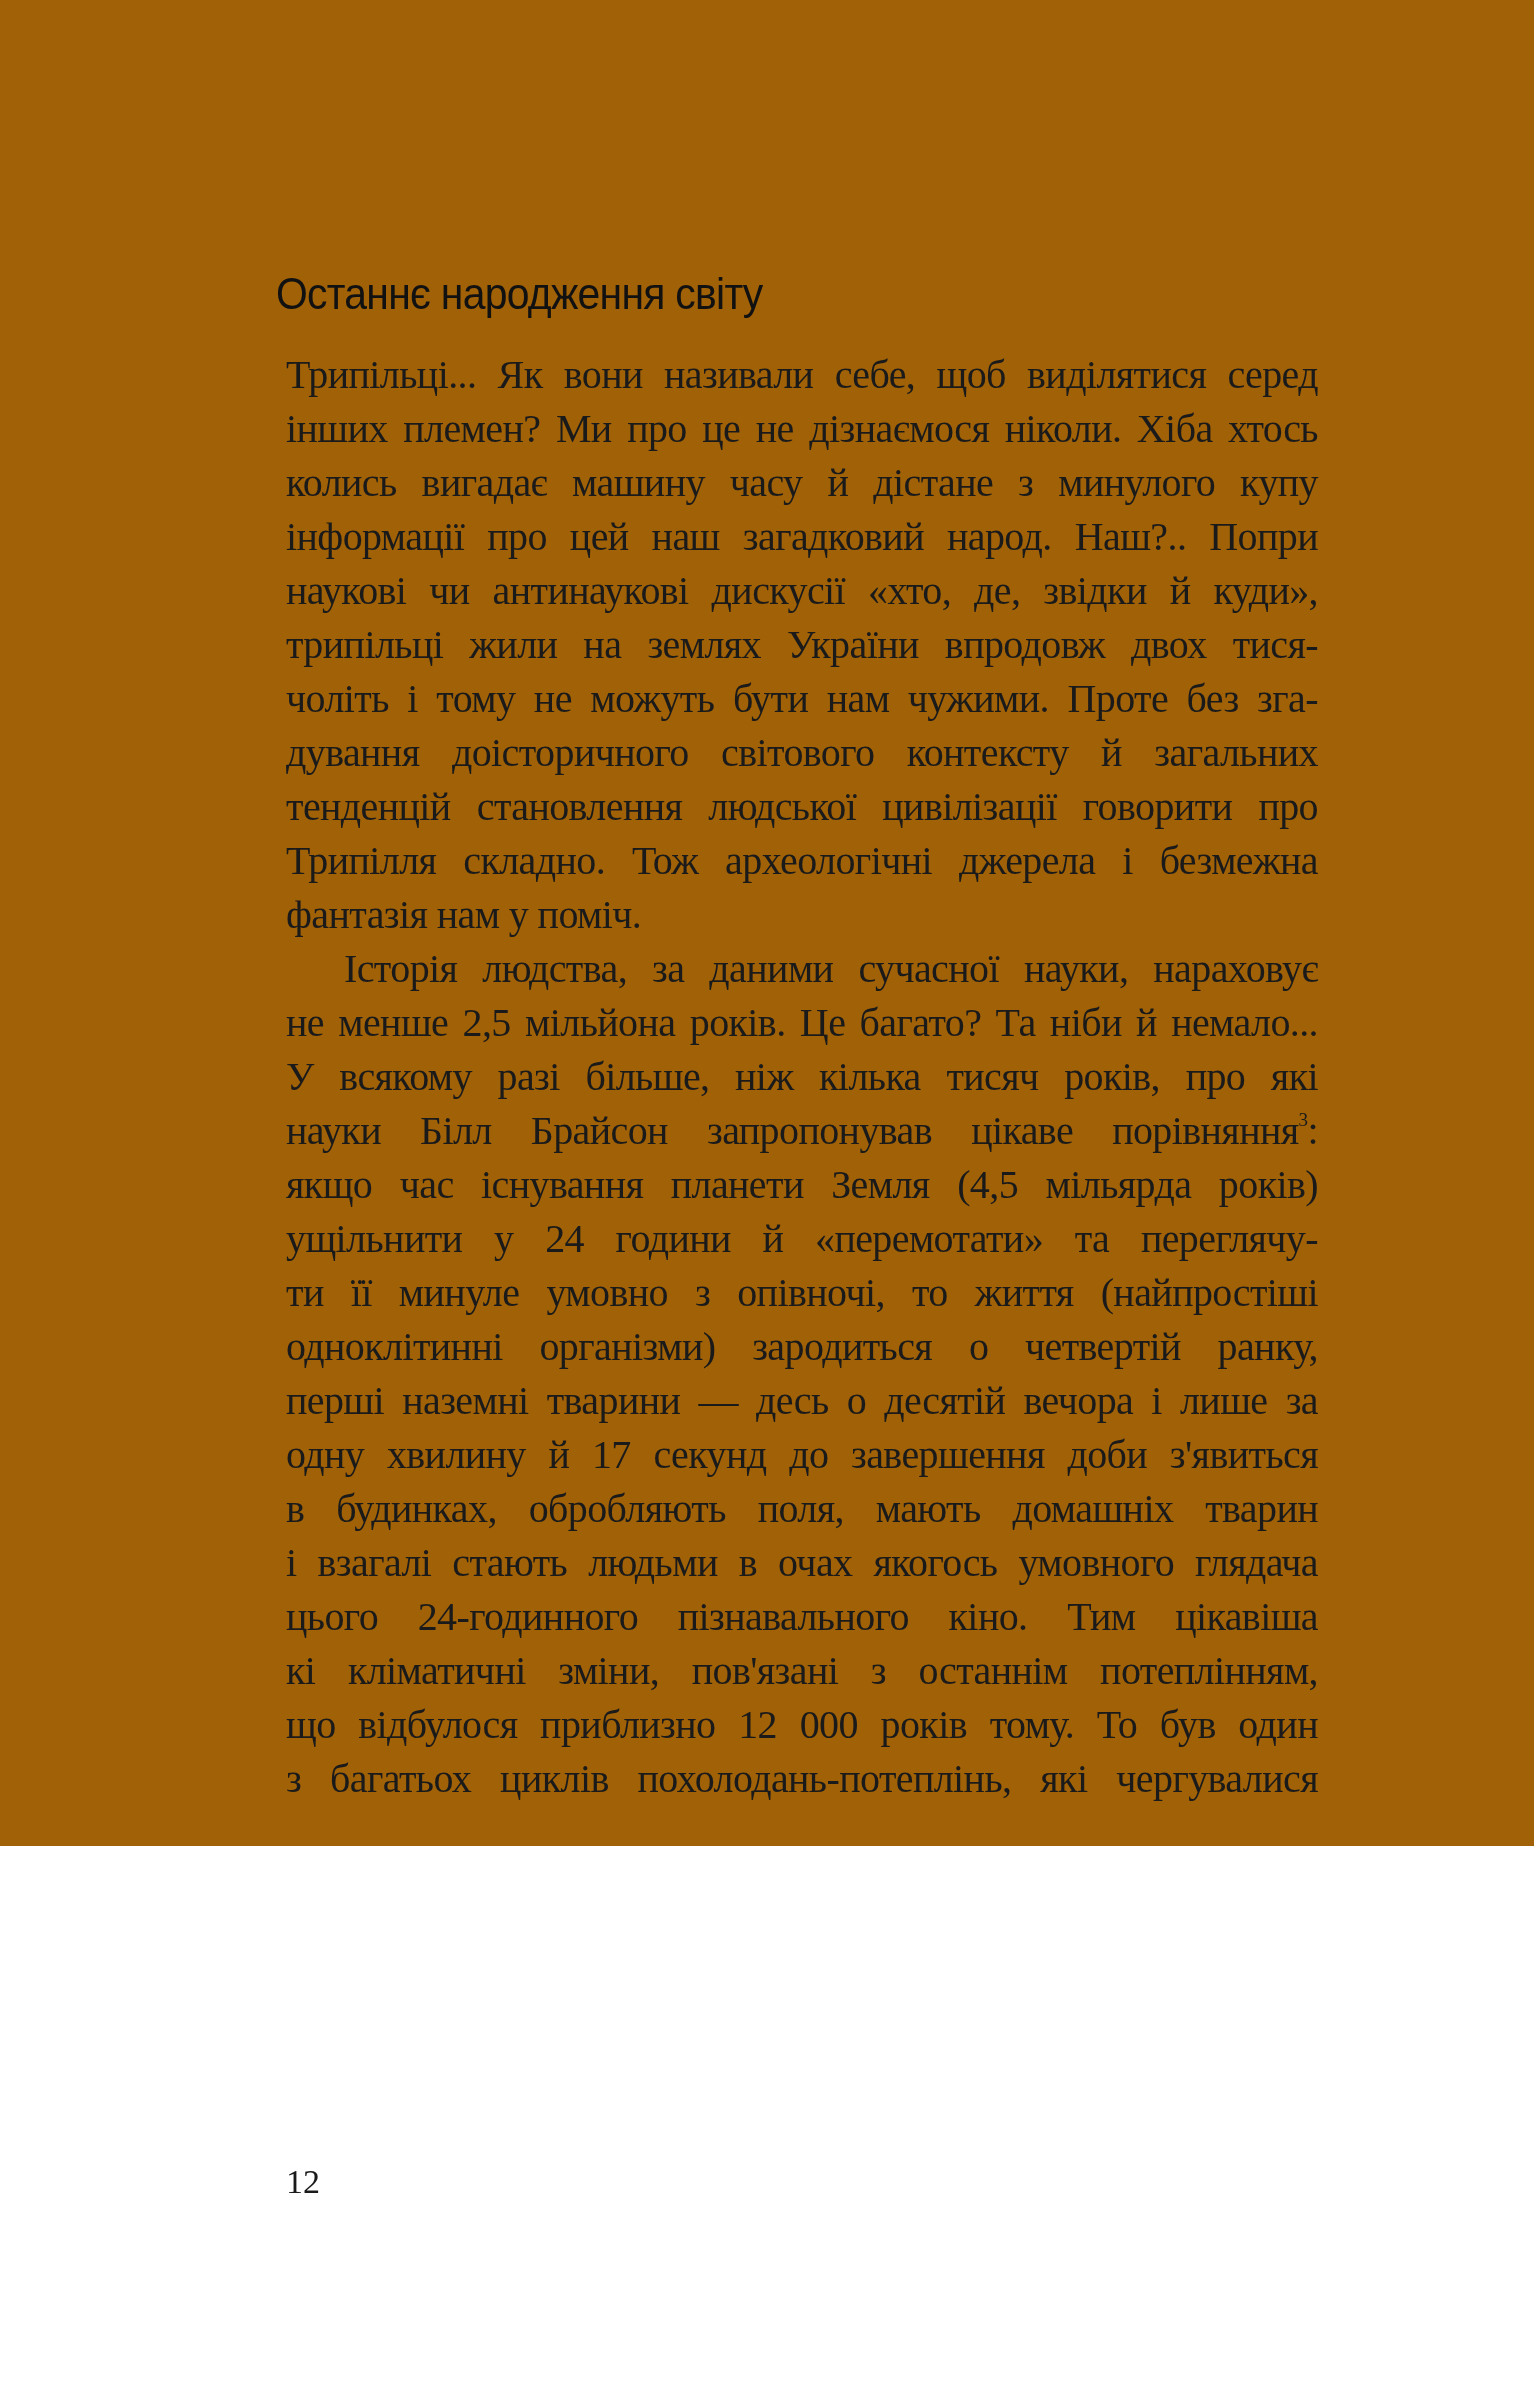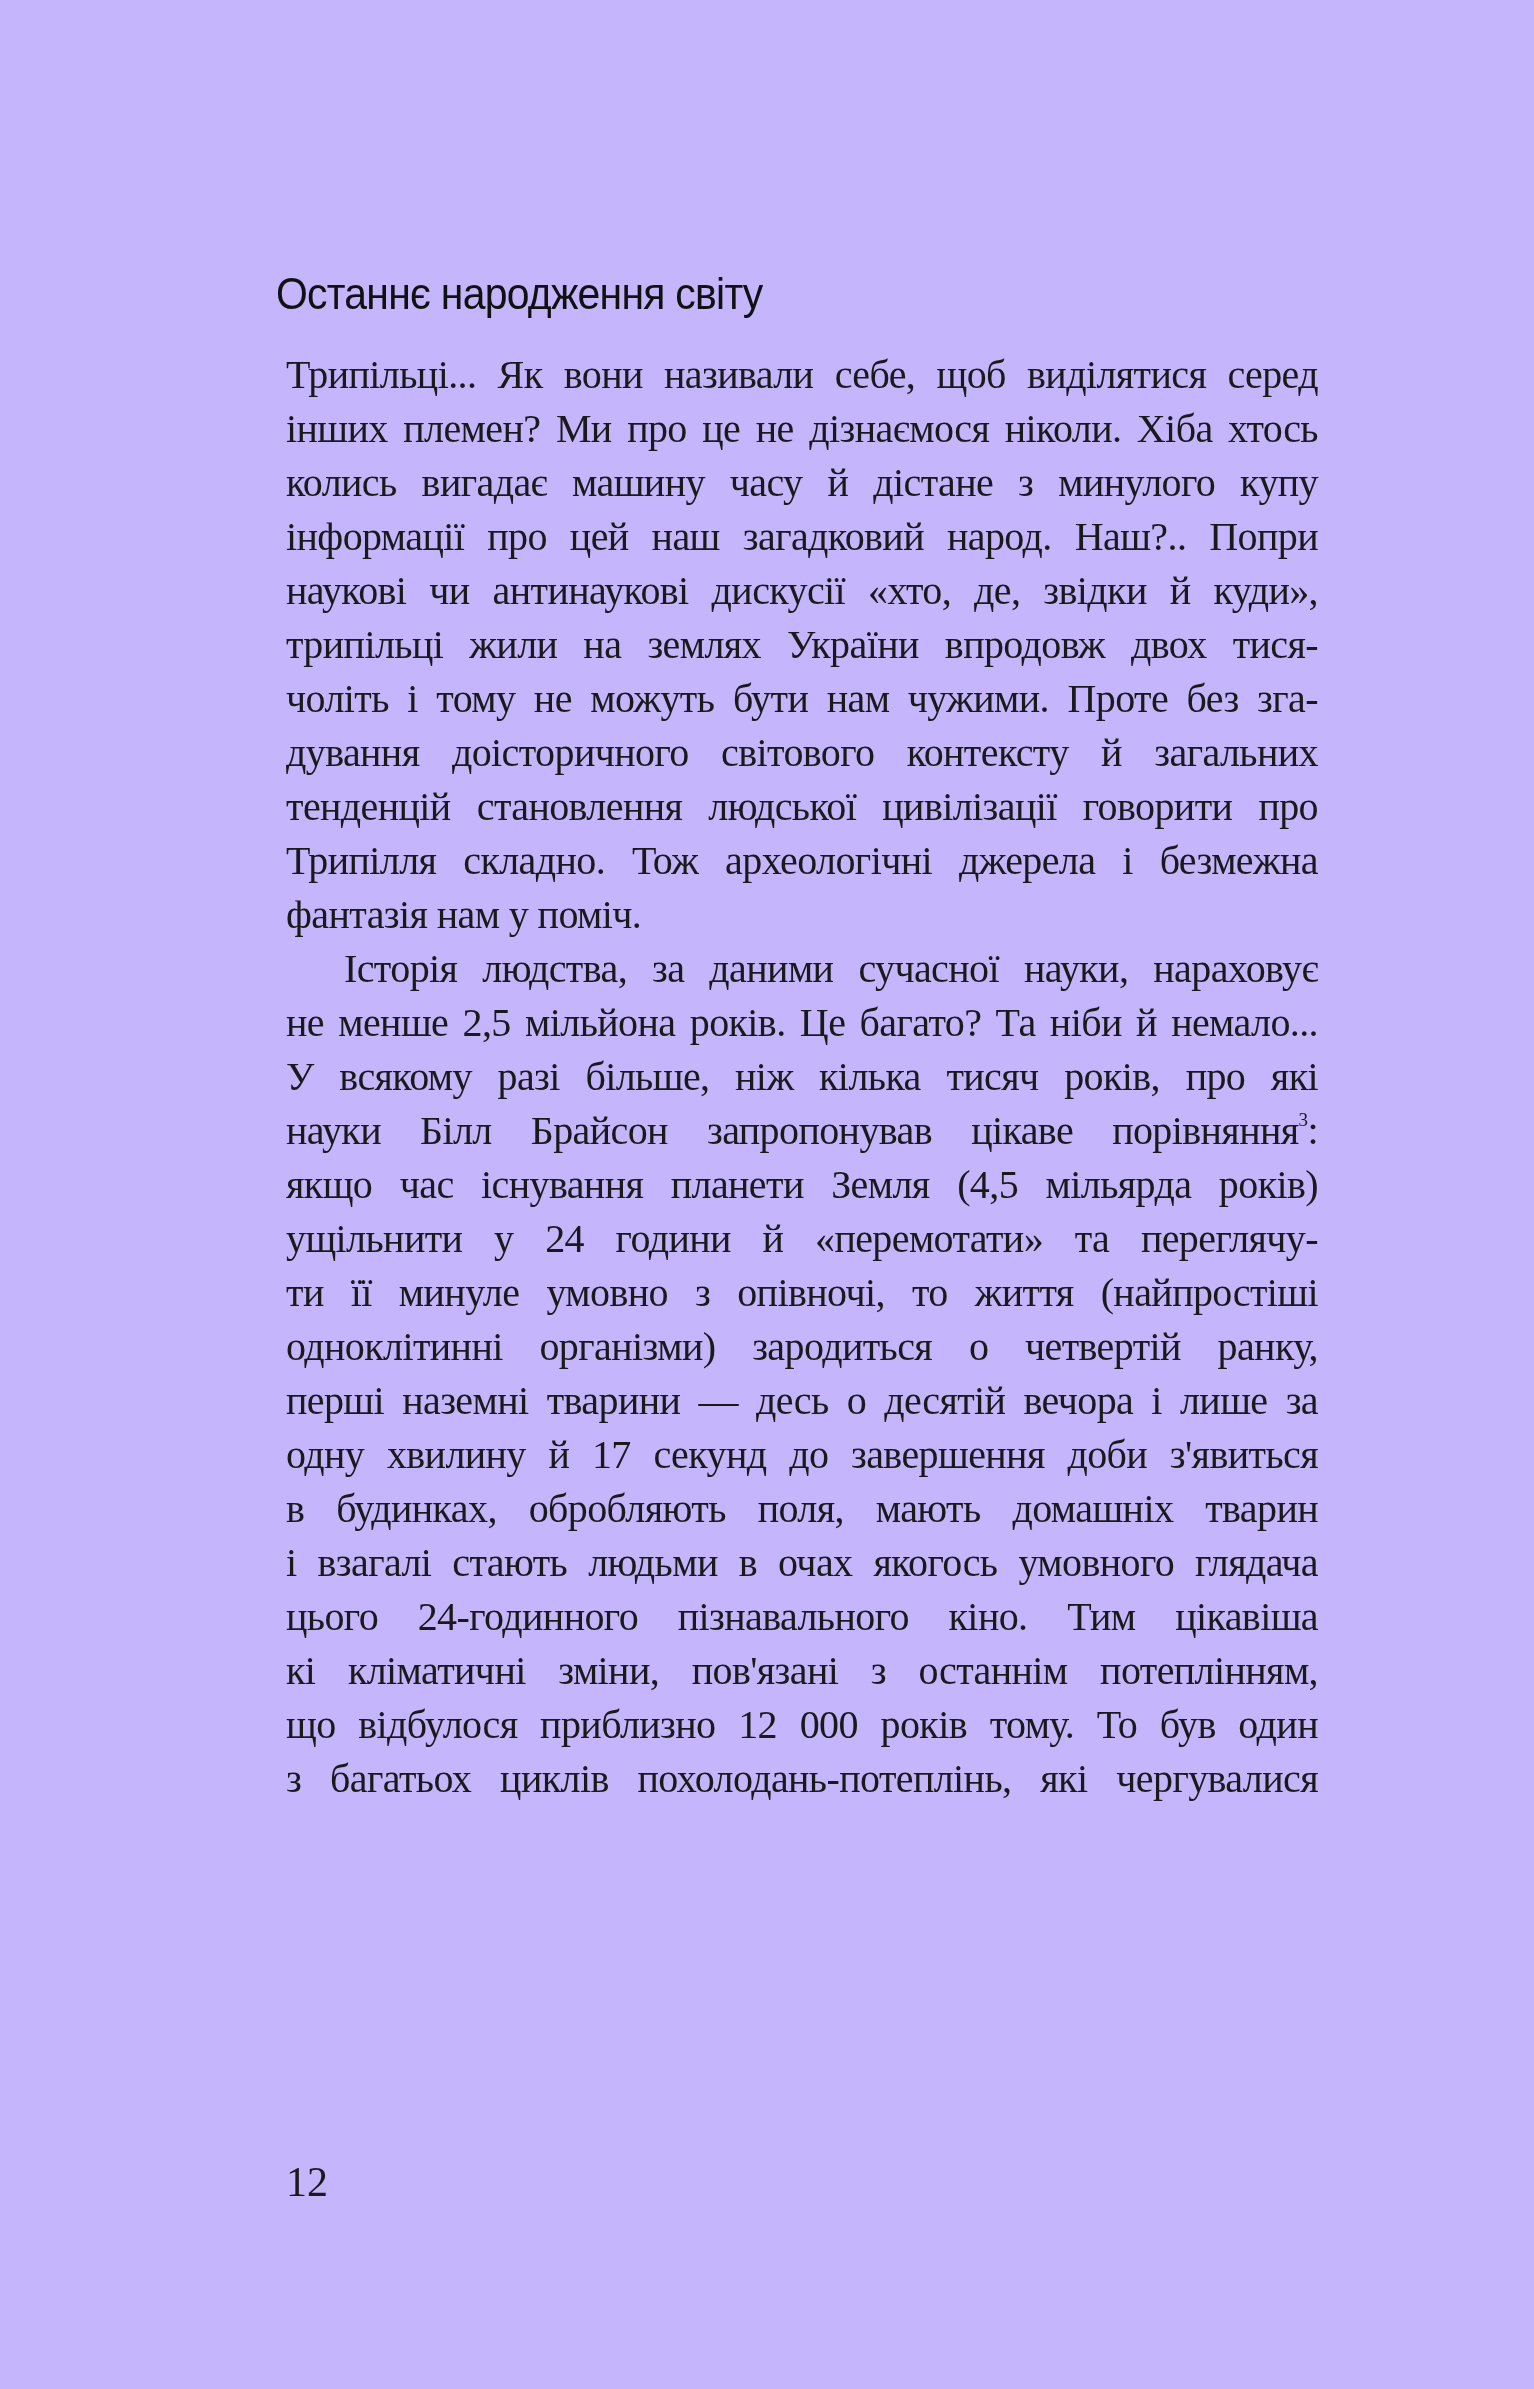--- a/index.html
+++ b/index.html
@@ -11,22 +11,22 @@
       width: 1534px;
       height: 2389px;
       position: relative;
       overflow: hidden;
       color: #1a1a1a;
     }
     .page {
       position: absolute;
       left: 0; top: 0;
       width: 1534px;
-      height: 2389px;
-      background: #c4b5fd;
+      height: 1846px;
+      background: #a16207;
     }
     .heading {
       position: absolute;
       left: 276px;
       top: 237px;
       width: 639px;
       font-family: "Liberation Sans", "DejaVu Sans", sans-serif;
       font-size: 44px;
       line-height: 56px;
       font-weight: 400;
@@ -64,21 +64,21 @@
     .fn {
       font-size: 19px;
       vertical-align: 17.6px;
       line-height: 0;
     }
     .page-number {
       position: absolute;
       left: 286px;
       top: 2162px;
       font-family: "Liberation Serif", "DejaVu Serif", serif;
-      font-size: 42px;
+      font-size: 34px;
       line-height: 40px;
       color: #1a1a1a;
     }
   </style>
 </head>
 <body>
 
 <div class="page">
 
   <h1 class="heading">Останнє народження світу</h1>

